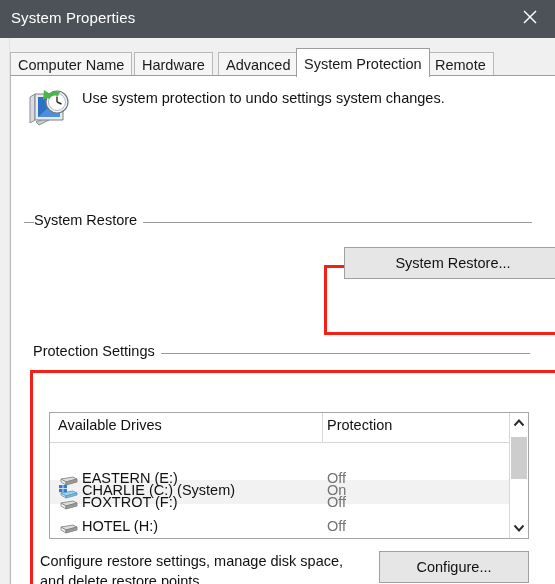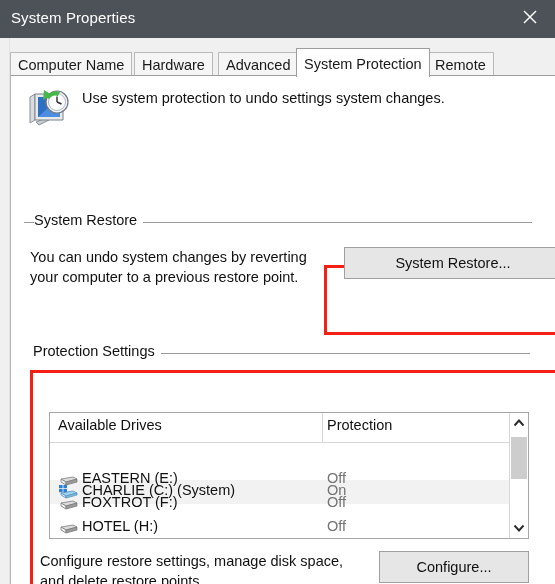--- a/index.html
+++ b/index.html
@@ -324,24 +324,20 @@
 
           <path d="M24 13 a12 12 0 0 1 14 -5 l-2 4 a8 8 0 0 0 -9 3 z" fill="#49b649"></path>
           <path d="M22 6 L30 11 L21 16 Z" fill="#49b649"></path>
         </svg>
       </div>
       <div id="header-text">Use system protection to undo settings system changes.</div>
 
       <div class="group-label" id="sr-label">System Restore</div>
       <div class="group-rule" id="sr-rule"></div>
 
-      <div id="sr-desc">
-        <div>You can undo system changes by reverting</div>
-        <div>your computer to a previous restore point.</div>
-      </div>
 
       <div class="group-label" id="ps-label">Protection Settings</div>
       <div class="group-rule" id="ps-rule"></div>
 
       <div id="drivelist">
 
         <div id="dl-header">
           <div class="dl-col" id="dl-col-drives">Available Drives</div>
           <div id="dl-coldiv"></div>
           <div class="dl-col" id="dl-col-prot">Protection</div>

